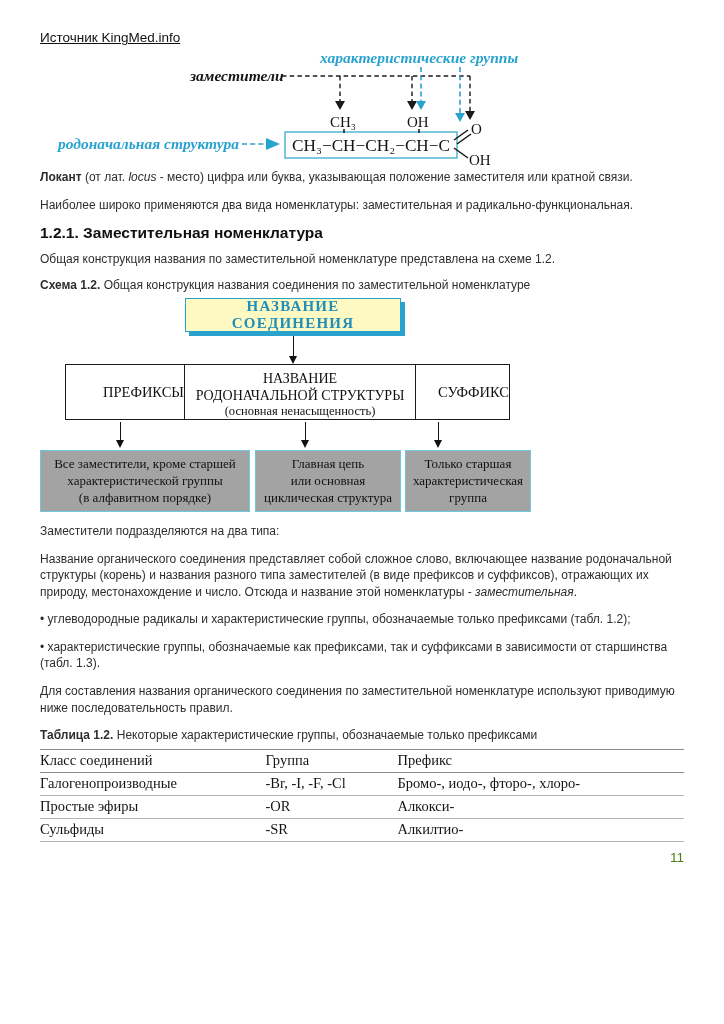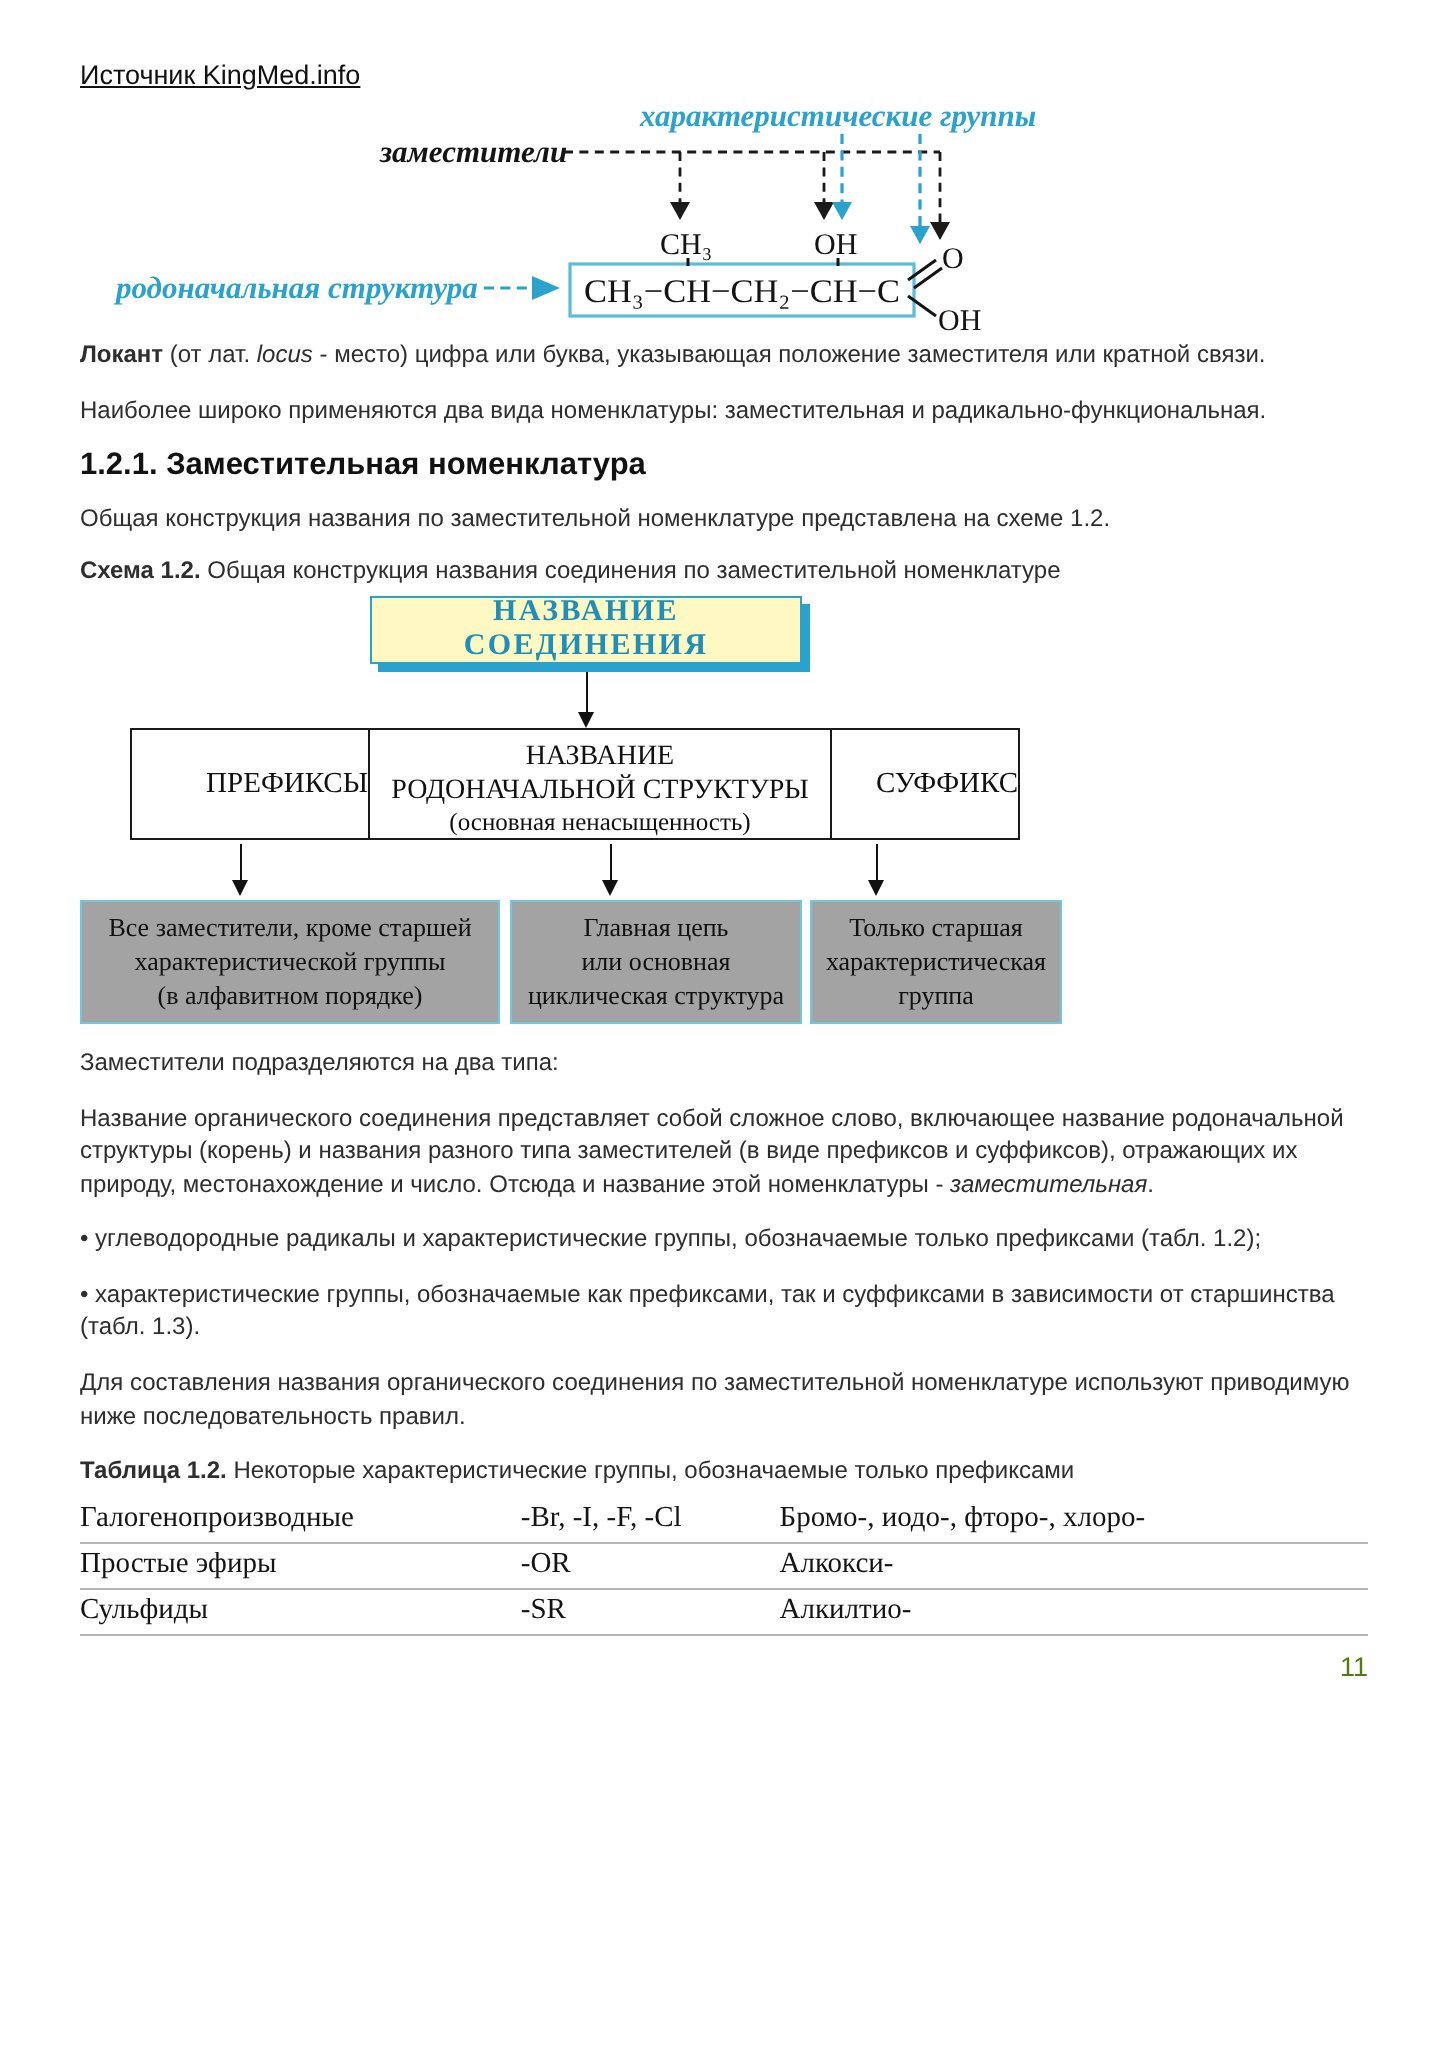--- a/index.html
+++ b/index.html
@@ -153,20 +153,25 @@
   <p>• углеводородные радикалы и характеристические группы, обозначаемые только префиксами (табл. 1.2);</p>
 
   <p>• характеристические группы, обозначаемые как префиксами, так и суффиксами в зависимости от старшинства (табл. 1.3).</p>
 
   <p>Для составления названия органического соединения по заместительной номенклатуре используют приводимую ниже последовательность правил.</p>
 
   <p class="mb5"><span class="b">Таблица 1.2.</span><span> Некоторые характеристические группы, обозначаемые только префиксами</span></p>
 
   <table class="tbl">
     <tbody>
+        <tr class="hdr">
+      <td class="c1">Класс соединений</td>
+      <td class="c2">Группа</td>
+      <td>Префикс</td>
+    </tr>
     <tr>
       <td>Галогенопроизводные</td>
       <td>-Br, -I, -F, -Cl</td>
       <td>Бромо-, иодо-, фторо-, хлоро-</td>
     </tr>
     <tr>
       <td>Простые эфиры</td>
       <td>-OR</td>
       <td>Алкокси-</td>
     </tr>

